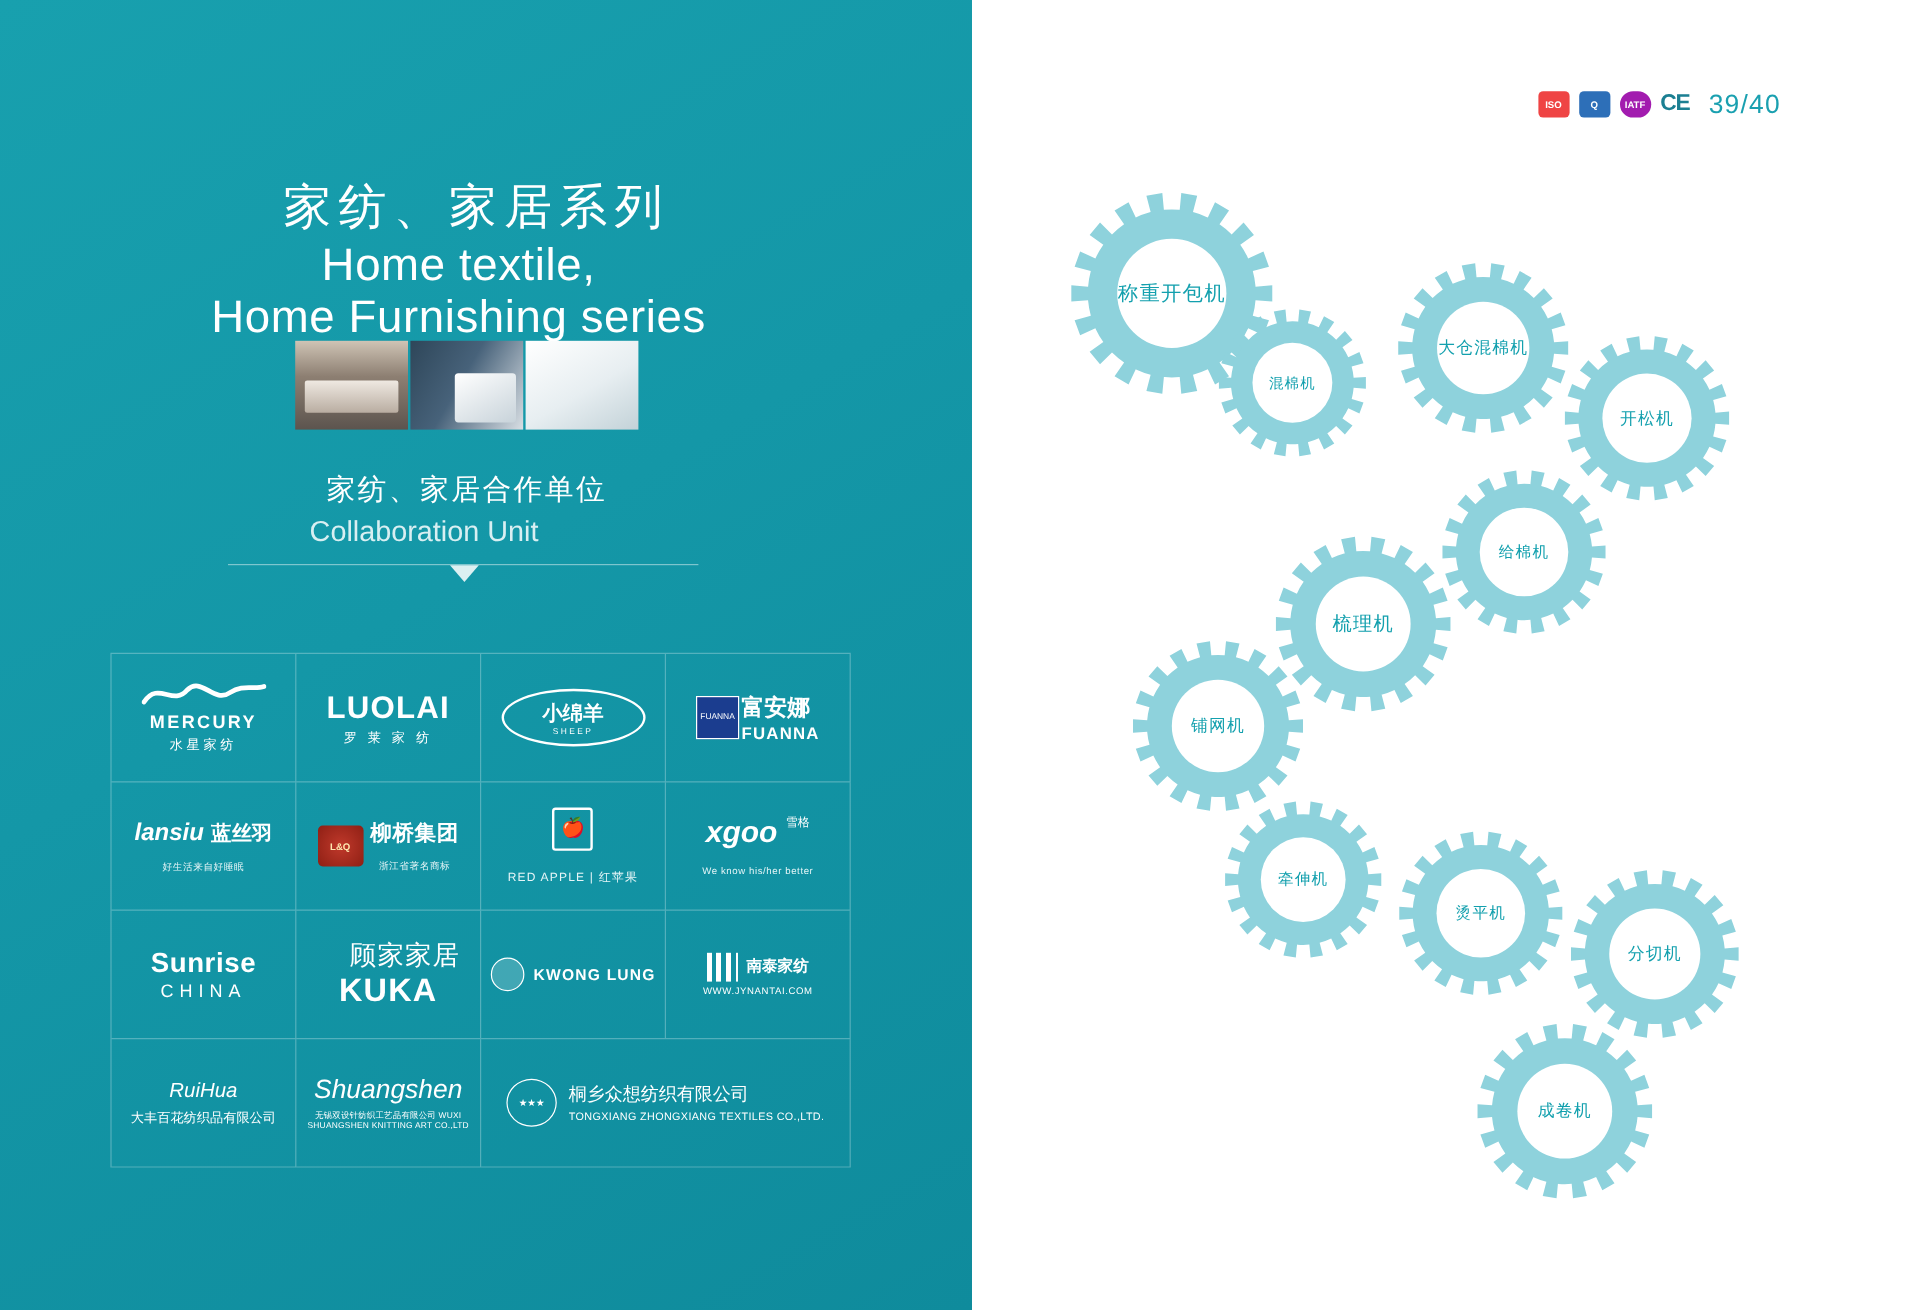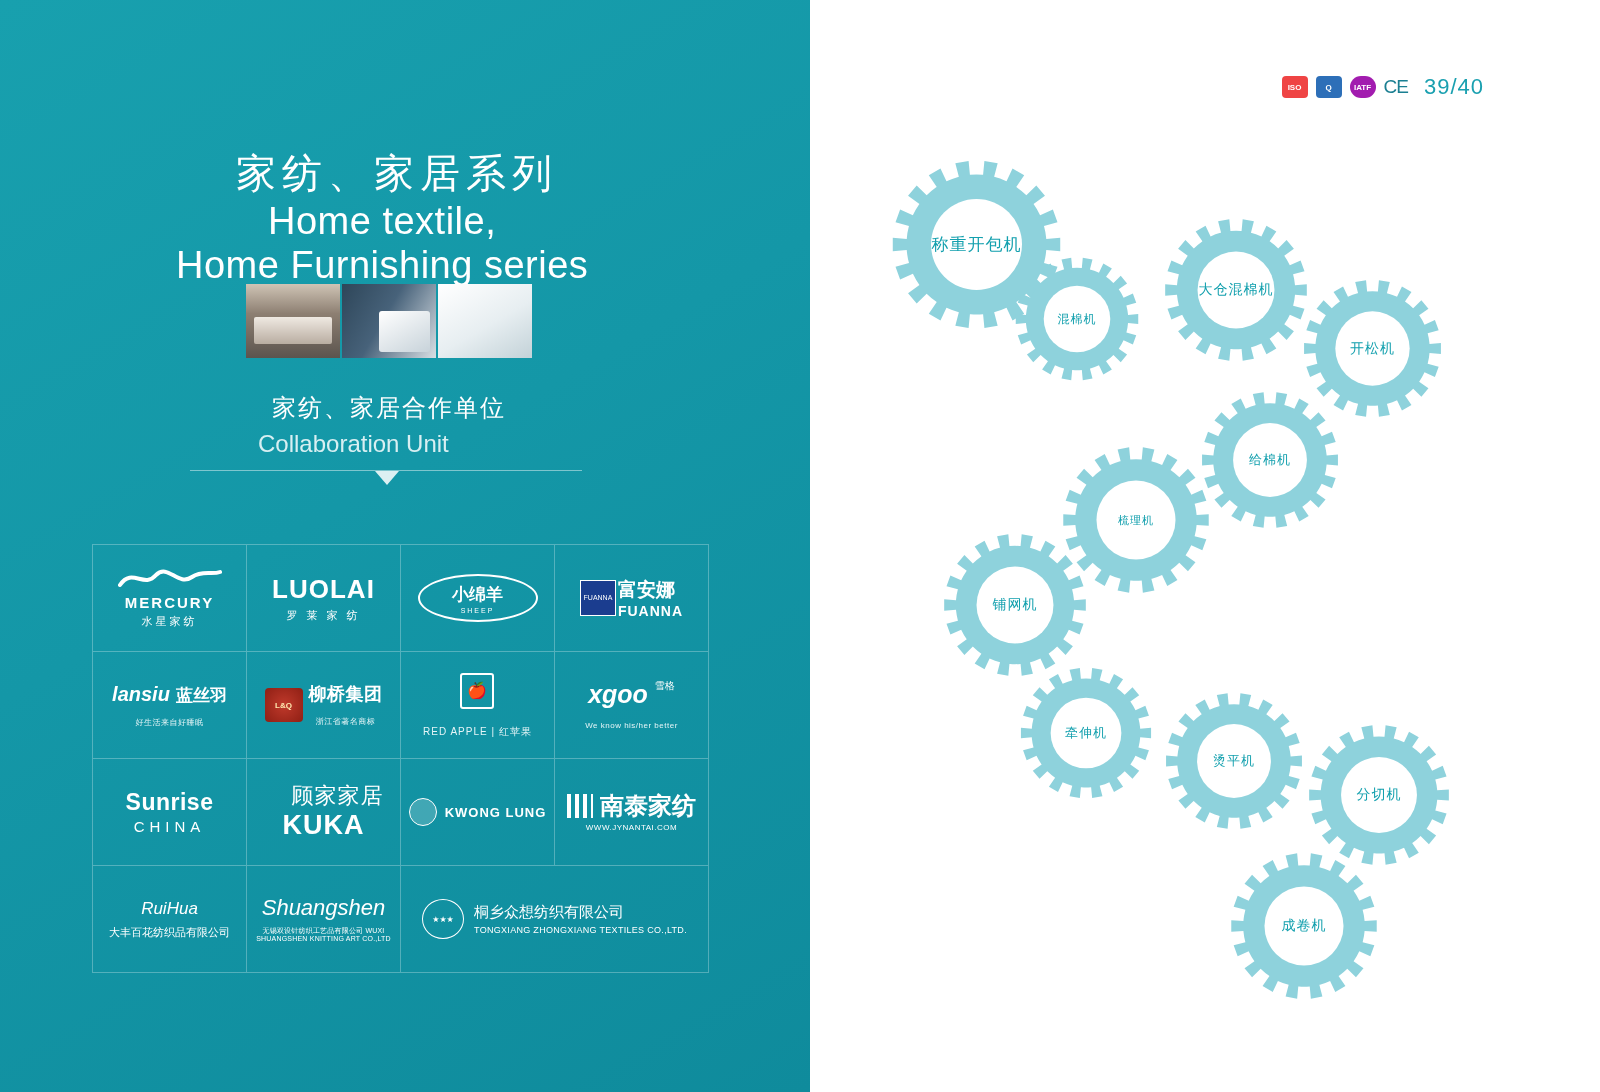--- a/index.html
+++ b/index.html
@@ -246,21 +246,21 @@
     border-radius: 50%;
     background: rgba(255,255,255,0.2);
     border: 1px solid #fff;
   }
   .kwong-en { font-size: 13px; font-weight: 700; letter-spacing: 1px;}
   .nantai-row { display:flex; align-items:center; gap:7px;}
   .nantai-mark {
     width: 26px; height: 24px;
     background: repeating-linear-gradient(90deg,#fff 0 4px, transparent 4px 8px);
   }
-  .nantai-cn { font-size: 24px; font-weight: 700;}
+  .nantai-cn { font-size: 13px; font-weight: 700;}
   .nantai-url { font-size: 8px; letter-spacing: 0.5px; margin-top: 3px;}
   .ruihua-script { font-size: 17px; font-style: italic; }
   .ruihua-cn { font-size: 11px; margin-top: 7px; }
   .sshen-swirl { font-size: 22px; font-style: italic; }
   .sshen-cn { font-size: 7px; margin-top: 6px; letter-spacing: 0.2px;}
   .zhongxiang-row { display:flex; align-items:center; gap:10px;}
   .zx-badge {
     width: 40px; height: 38px;
     border-radius: 50%;
     border: 1px solid #ffffff;
@@ -292,21 +292,21 @@
     display: flex; align-items:center; justify-content:center;
     font-size: 8px; color: #fff; font-weight: 700;
     letter-spacing: 0;
   }
   .cert-ico.c1 { background: #ef4444; }
   .cert-ico.c2 { background: #2d6fb8; }
   .cert-ico.c3 { background: #a21caf; border-radius: 11px;}
   .cert-ce {
     font-size: 19px;
     color: #1b7f92;
-    font-weight: 400;
+    font-weight: 700;
     letter-spacing: -1px;
   }
   .page-num {
     font-size: 22px;
     color: #1aa0b0;
     letter-spacing: 1px;
     margin-left: 8px;
   }
   .gear-area {
     position: absolute;
@@ -536,21 +536,21 @@
             <path d="M 179.74 93.58 L 195.69 92.30 L 195.69 107.70 L 179.74 106.42 A 80 80 0 0 1 177.35 120.44 L 177.13 121.24 L 192.55 125.49 L 187.29 139.96 L 172.74 133.30 A 80 80 0 0 1 165.69 145.66 L 165.21 146.34 L 178.25 155.61 L 168.35 167.41 L 156.96 156.17 A 80 80 0 0 1 146.11 165.37 L 145.43 165.85 L 154.51 179.02 L 141.18 186.72 L 134.31 172.27 A 80 80 0 0 1 120.98 177.20 L 120.17 177.42 L 124.20 192.90 L 109.03 195.57 L 107.53 179.64 A 80 80 0 0 1 93.31 179.72 L 92.47 179.64 L 90.97 195.57 L 75.80 192.90 L 79.83 177.42 A 80 80 0 0 1 66.44 172.62 L 65.69 172.27 L 58.82 186.72 L 45.49 179.02 L 54.57 165.85 A 80 80 0 0 1 43.63 156.77 L 43.04 156.17 L 31.65 167.41 L 21.75 155.61 L 34.79 146.34 A 80 80 0 0 1 27.61 134.06 L 27.26 133.30 L 12.71 139.96 L 7.45 125.49 L 22.87 121.24 A 80 80 0 0 1 20.33 107.25 L 20.26 106.42 L 4.31 107.70 L 4.31 92.30 L 20.26 93.58 A 80 80 0 0 1 22.65 79.56 L 22.87 78.76 L 7.45 74.51 L 12.71 60.04 L 27.26 66.70 A 80 80 0 0 1 34.31 54.34 L 34.79 53.66 L 21.75 44.39 L 31.65 32.59 L 43.04 43.83 A 80 80 0 0 1 53.89 34.63 L 54.57 34.15 L 45.49 20.98 L 58.82 13.28 L 65.69 27.73 A 80 80 0 0 1 79.02 22.80 L 79.83 22.58 L 75.80 7.10 L 90.97 4.43 L 92.47 20.36 A 80 80 0 0 1 106.69 20.28 L 107.53 20.36 L 109.03 4.43 L 124.20 7.10 L 120.17 22.58 A 80 80 0 0 1 133.56 27.38 L 134.31 27.73 L 141.18 13.28 L 154.51 20.98 L 145.43 34.15 A 80 80 0 0 1 156.37 43.23 L 156.96 43.83 L 168.35 32.59 L 178.25 44.39 L 165.21 53.66 A 80 80 0 0 1 172.39 65.94 L 172.74 66.70 L 187.29 60.04 L 192.55 74.51 L 177.13 78.76 A 80 80 0 0 1 179.67 92.75 Z" fill="#8ed2dc"></path>
             <circle cx="100" cy="100" r="52" fill="#ffffff"></circle>
           </svg>
           <div class="gear-label" style="font-size: 13px;">给棉机</div>
         </div>
         <div class="gear" style="left: 250px; top: 444px; width: 152px; height: 152px;">
           <svg viewBox="0 0 200 200" width="100%" height="100%">
             <path d="M 179.74 93.58 L 195.69 92.30 L 195.69 107.70 L 179.74 106.42 A 80 80 0 0 1 177.35 120.44 L 177.13 121.24 L 192.55 125.49 L 187.29 139.96 L 172.74 133.30 A 80 80 0 0 1 165.69 145.66 L 165.21 146.34 L 178.25 155.61 L 168.35 167.41 L 156.96 156.17 A 80 80 0 0 1 146.11 165.37 L 145.43 165.85 L 154.51 179.02 L 141.18 186.72 L 134.31 172.27 A 80 80 0 0 1 120.98 177.20 L 120.17 177.42 L 124.20 192.90 L 109.03 195.57 L 107.53 179.64 A 80 80 0 0 1 93.31 179.72 L 92.47 179.64 L 90.97 195.57 L 75.80 192.90 L 79.83 177.42 A 80 80 0 0 1 66.44 172.62 L 65.69 172.27 L 58.82 186.72 L 45.49 179.02 L 54.57 165.85 A 80 80 0 0 1 43.63 156.77 L 43.04 156.17 L 31.65 167.41 L 21.75 155.61 L 34.79 146.34 A 80 80 0 0 1 27.61 134.06 L 27.26 133.30 L 12.71 139.96 L 7.45 125.49 L 22.87 121.24 A 80 80 0 0 1 20.33 107.25 L 20.26 106.42 L 4.31 107.70 L 4.31 92.30 L 20.26 93.58 A 80 80 0 0 1 22.65 79.56 L 22.87 78.76 L 7.45 74.51 L 12.71 60.04 L 27.26 66.70 A 80 80 0 0 1 34.31 54.34 L 34.79 53.66 L 21.75 44.39 L 31.65 32.59 L 43.04 43.83 A 80 80 0 0 1 53.89 34.63 L 54.57 34.15 L 45.49 20.98 L 58.82 13.28 L 65.69 27.73 A 80 80 0 0 1 79.02 22.80 L 79.83 22.58 L 75.80 7.10 L 90.97 4.43 L 92.47 20.36 A 80 80 0 0 1 106.69 20.28 L 107.53 20.36 L 109.03 4.43 L 124.20 7.10 L 120.17 22.58 A 80 80 0 0 1 133.56 27.38 L 134.31 27.73 L 141.18 13.28 L 154.51 20.98 L 145.43 34.15 A 80 80 0 0 1 156.37 43.23 L 156.96 43.83 L 168.35 32.59 L 178.25 44.39 L 165.21 53.66 A 80 80 0 0 1 172.39 65.94 L 172.74 66.70 L 187.29 60.04 L 192.55 74.51 L 177.13 78.76 A 80 80 0 0 1 179.67 92.75 Z" fill="#8ed2dc"></path>
             <circle cx="100" cy="100" r="52" fill="#ffffff"></circle>
           </svg>
-          <div class="gear-label" style="font-size: 11px;">梳理机</div>
+          <div class="gear-label" style="font-size: 16px;">梳理机</div>
         </div>
         <div class="gear" style="left: 131px; top: 531px; width: 148px; height: 148px;">
           <svg viewBox="0 0 200 200" width="100%" height="100%">
             <path d="M 179.74 93.58 L 195.69 92.30 L 195.69 107.70 L 179.74 106.42 A 80 80 0 0 1 177.35 120.44 L 177.13 121.24 L 192.55 125.49 L 187.29 139.96 L 172.74 133.30 A 80 80 0 0 1 165.69 145.66 L 165.21 146.34 L 178.25 155.61 L 168.35 167.41 L 156.96 156.17 A 80 80 0 0 1 146.11 165.37 L 145.43 165.85 L 154.51 179.02 L 141.18 186.72 L 134.31 172.27 A 80 80 0 0 1 120.98 177.20 L 120.17 177.42 L 124.20 192.90 L 109.03 195.57 L 107.53 179.64 A 80 80 0 0 1 93.31 179.72 L 92.47 179.64 L 90.97 195.57 L 75.80 192.90 L 79.83 177.42 A 80 80 0 0 1 66.44 172.62 L 65.69 172.27 L 58.82 186.72 L 45.49 179.02 L 54.57 165.85 A 80 80 0 0 1 43.63 156.77 L 43.04 156.17 L 31.65 167.41 L 21.75 155.61 L 34.79 146.34 A 80 80 0 0 1 27.61 134.06 L 27.26 133.30 L 12.71 139.96 L 7.45 125.49 L 22.87 121.24 A 80 80 0 0 1 20.33 107.25 L 20.26 106.42 L 4.31 107.70 L 4.31 92.30 L 20.26 93.58 A 80 80 0 0 1 22.65 79.56 L 22.87 78.76 L 7.45 74.51 L 12.71 60.04 L 27.26 66.70 A 80 80 0 0 1 34.31 54.34 L 34.79 53.66 L 21.75 44.39 L 31.65 32.59 L 43.04 43.83 A 80 80 0 0 1 53.89 34.63 L 54.57 34.15 L 45.49 20.98 L 58.82 13.28 L 65.69 27.73 A 80 80 0 0 1 79.02 22.80 L 79.83 22.58 L 75.80 7.10 L 90.97 4.43 L 92.47 20.36 A 80 80 0 0 1 106.69 20.28 L 107.53 20.36 L 109.03 4.43 L 124.20 7.10 L 120.17 22.58 A 80 80 0 0 1 133.56 27.38 L 134.31 27.73 L 141.18 13.28 L 154.51 20.98 L 145.43 34.15 A 80 80 0 0 1 156.37 43.23 L 156.96 43.83 L 168.35 32.59 L 178.25 44.39 L 165.21 53.66 A 80 80 0 0 1 172.39 65.94 L 172.74 66.70 L 187.29 60.04 L 192.55 74.51 L 177.13 78.76 A 80 80 0 0 1 179.67 92.75 Z" fill="#8ed2dc"></path>
             <circle cx="100" cy="100" r="52" fill="#ffffff"></circle>
           </svg>
           <div class="gear-label" style="font-size: 14px;">铺网机</div>
         </div>
         <div class="gear" style="left: 208px; top: 665px; width: 136px; height: 136px;">
           <svg viewBox="0 0 200 200" width="100%" height="100%">

